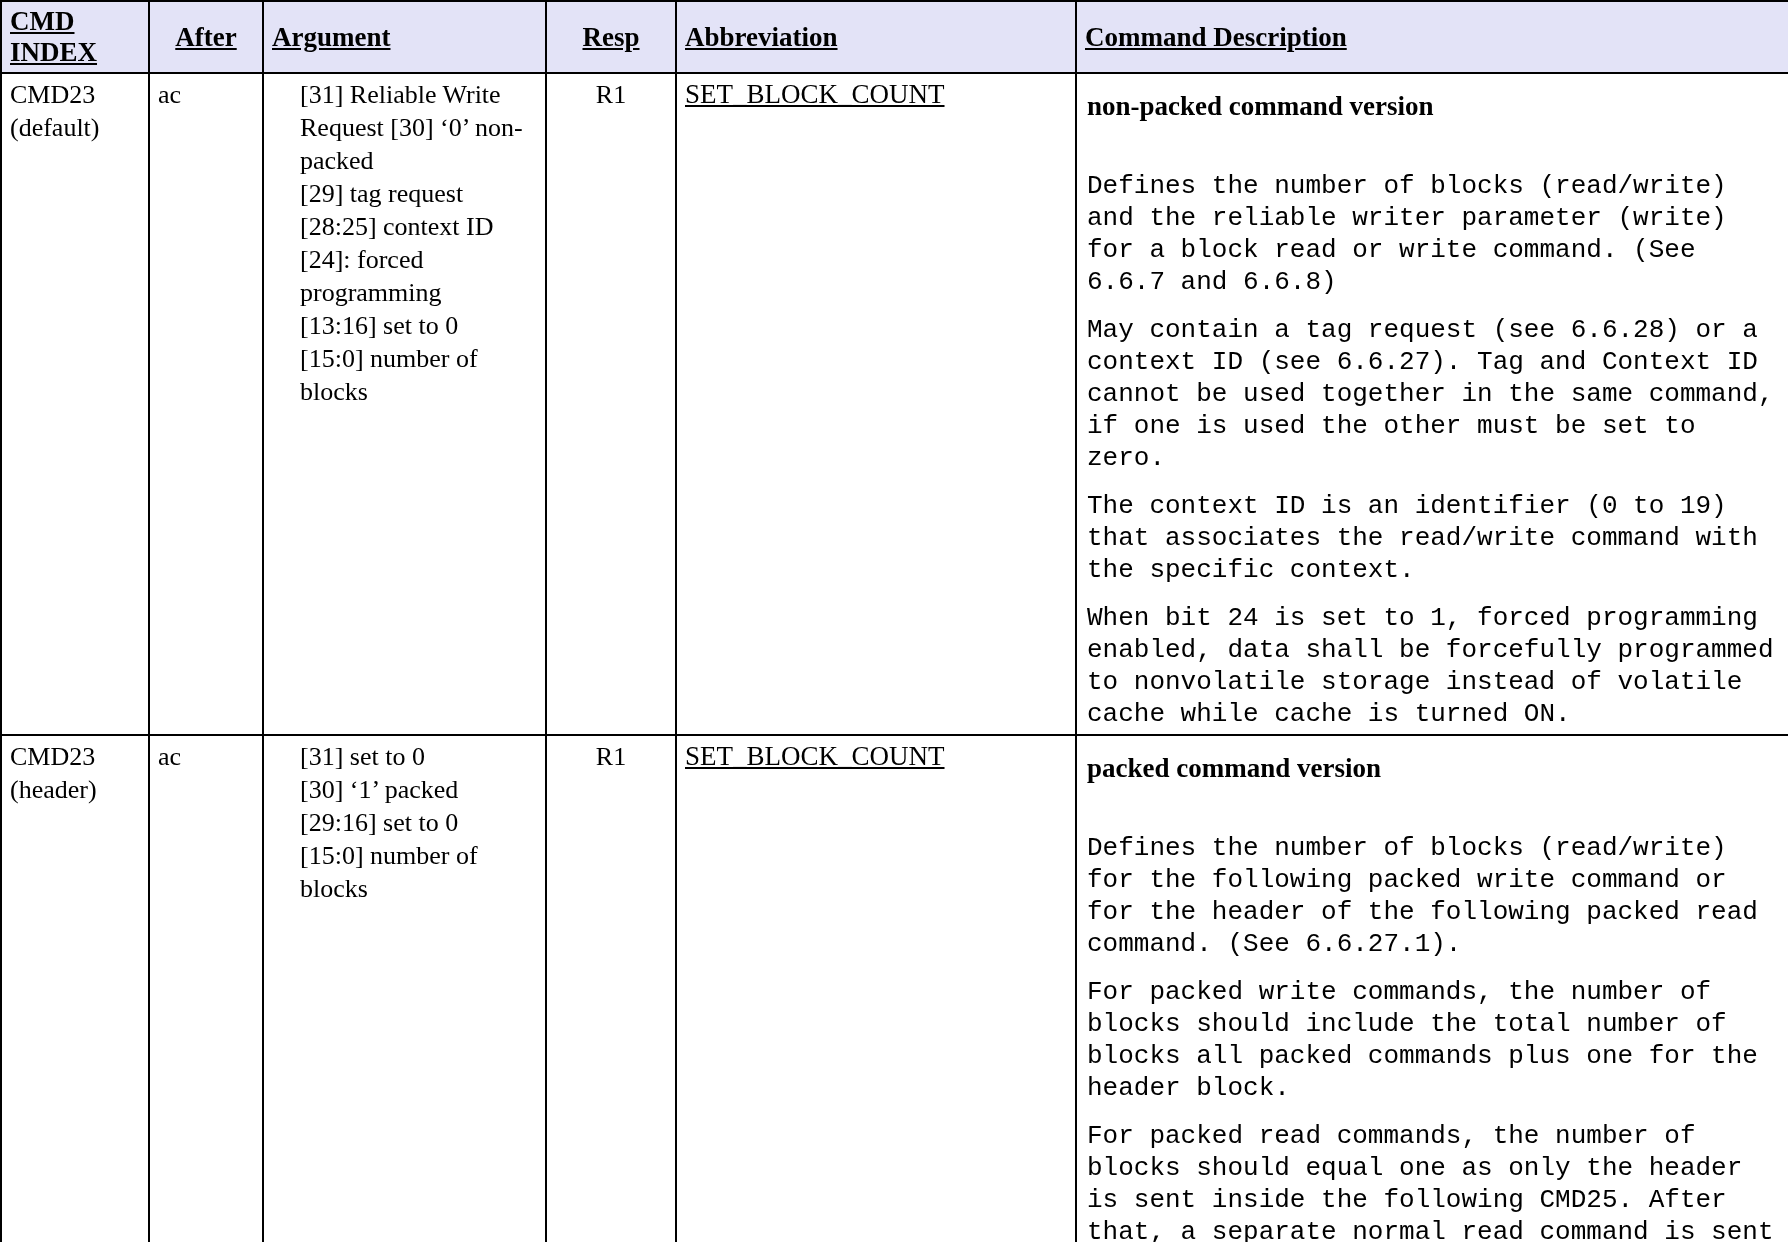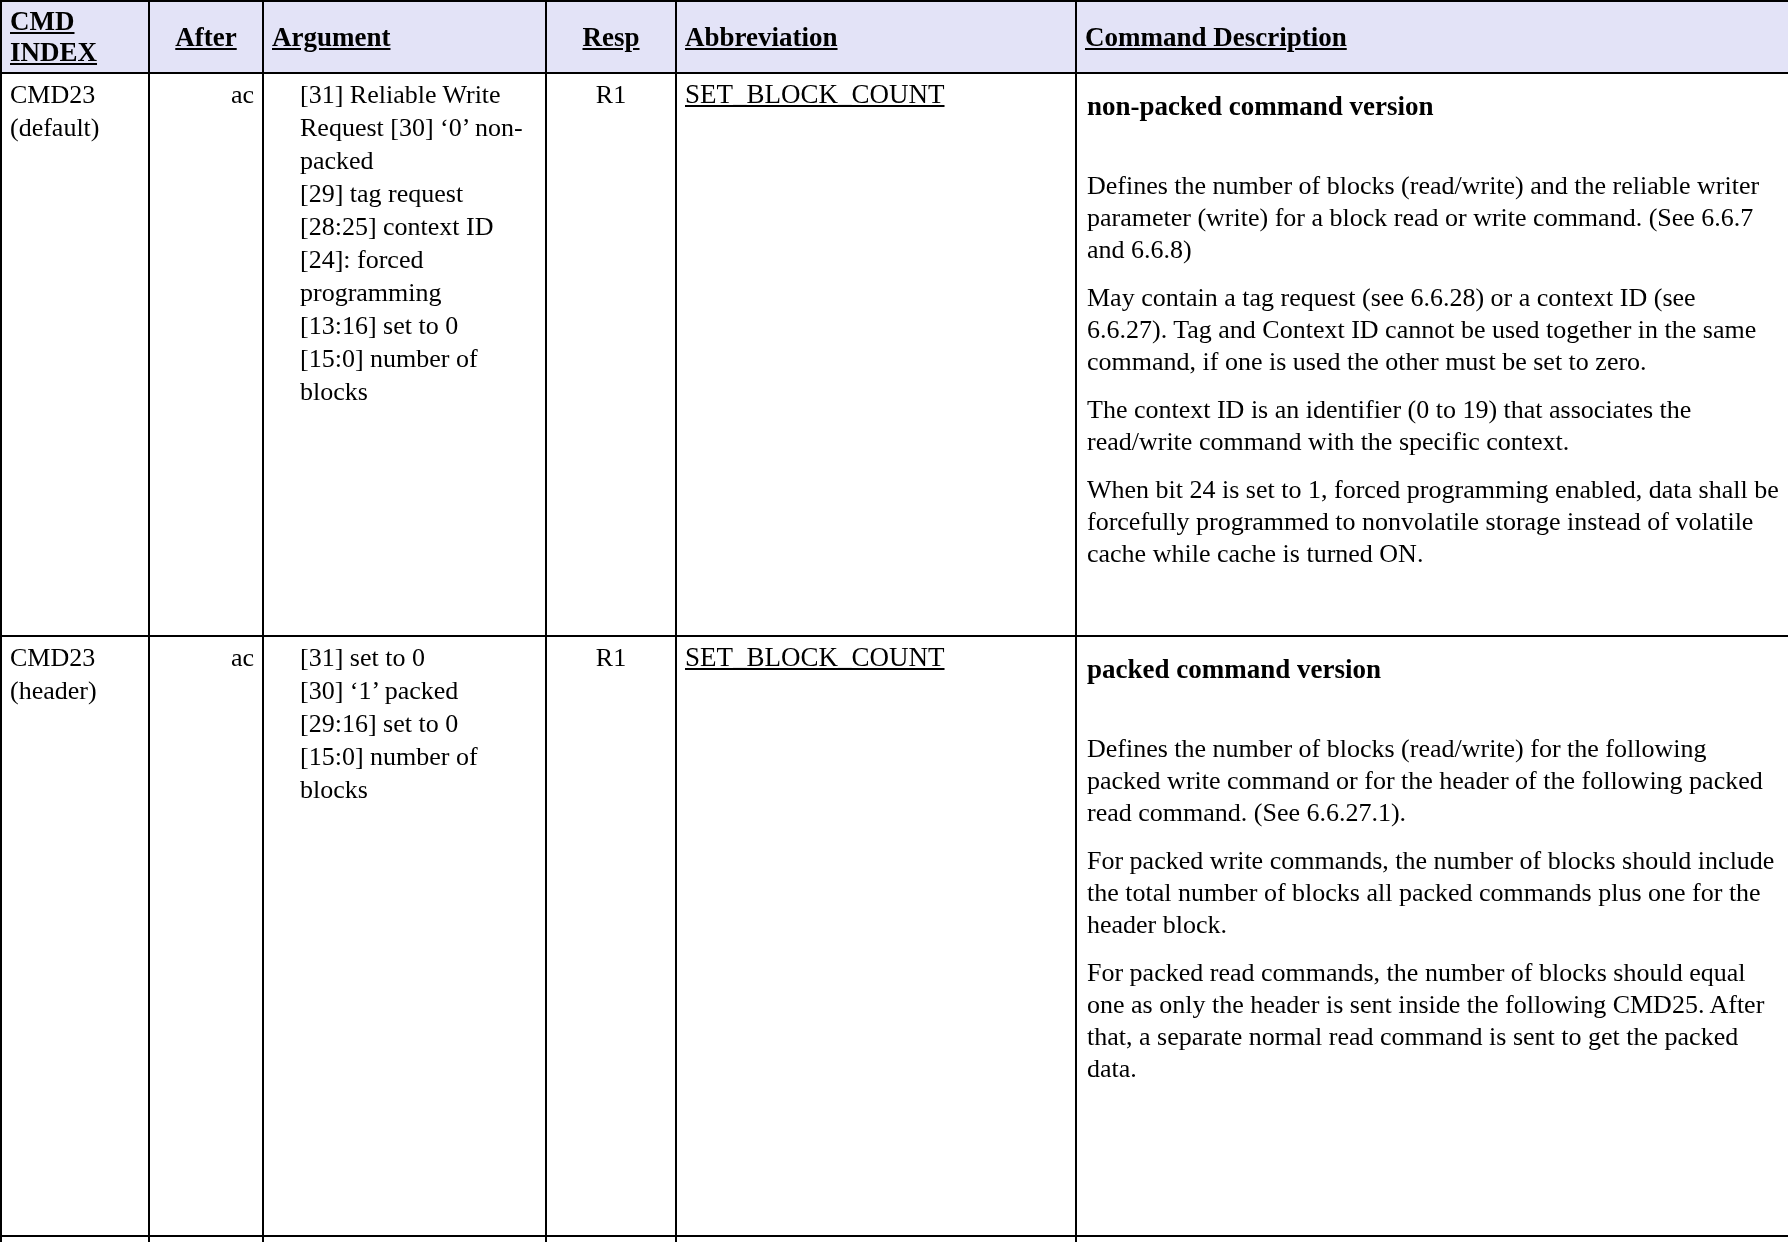--- a/index.html
+++ b/index.html
@@ -37,31 +37,31 @@
     text-align: left;
     vertical-align: middle;
     line-height: 31px;
   }
   thead th.center { text-align: center; }
   tr.r-header  { height: 62px; text-decoration: underline; }
   tr.r-1       { height: 563px; }
   tr.r-2       { height: 600px; }
   tr.r-partial { height: 30px; }
   td.cmd  { }
-  td.type { text-align: right; }
+  td.type { text-align: left; }
   td.arg  { padding-right: 20px; padding-left: 36px; }
   td.resp { text-align: center; }
   td.abbr { font-size: 27px; text-decoration: underline; }
   td.desc { padding-left: 10px; line-height: 32px; }
   .desc-title {
     font-weight: bold;
     font-size: 27px;
     margin: 12px 0 0 0;
   }
-  .desc-para { margin: 16px 0 0 0; }
+  .desc-para { margin: 16px 0 0 0; font-family: Liberation Mono, monospace; }
   .desc-para.first { margin-top: 48px; }
   .arg-line { }
 </style>
 </head>
 <body style="background: rgb(255, 255, 255);">
 
 <table class="spec">
   <colgroup>
     <col style="width:148px">
     <col style="width:114px">

